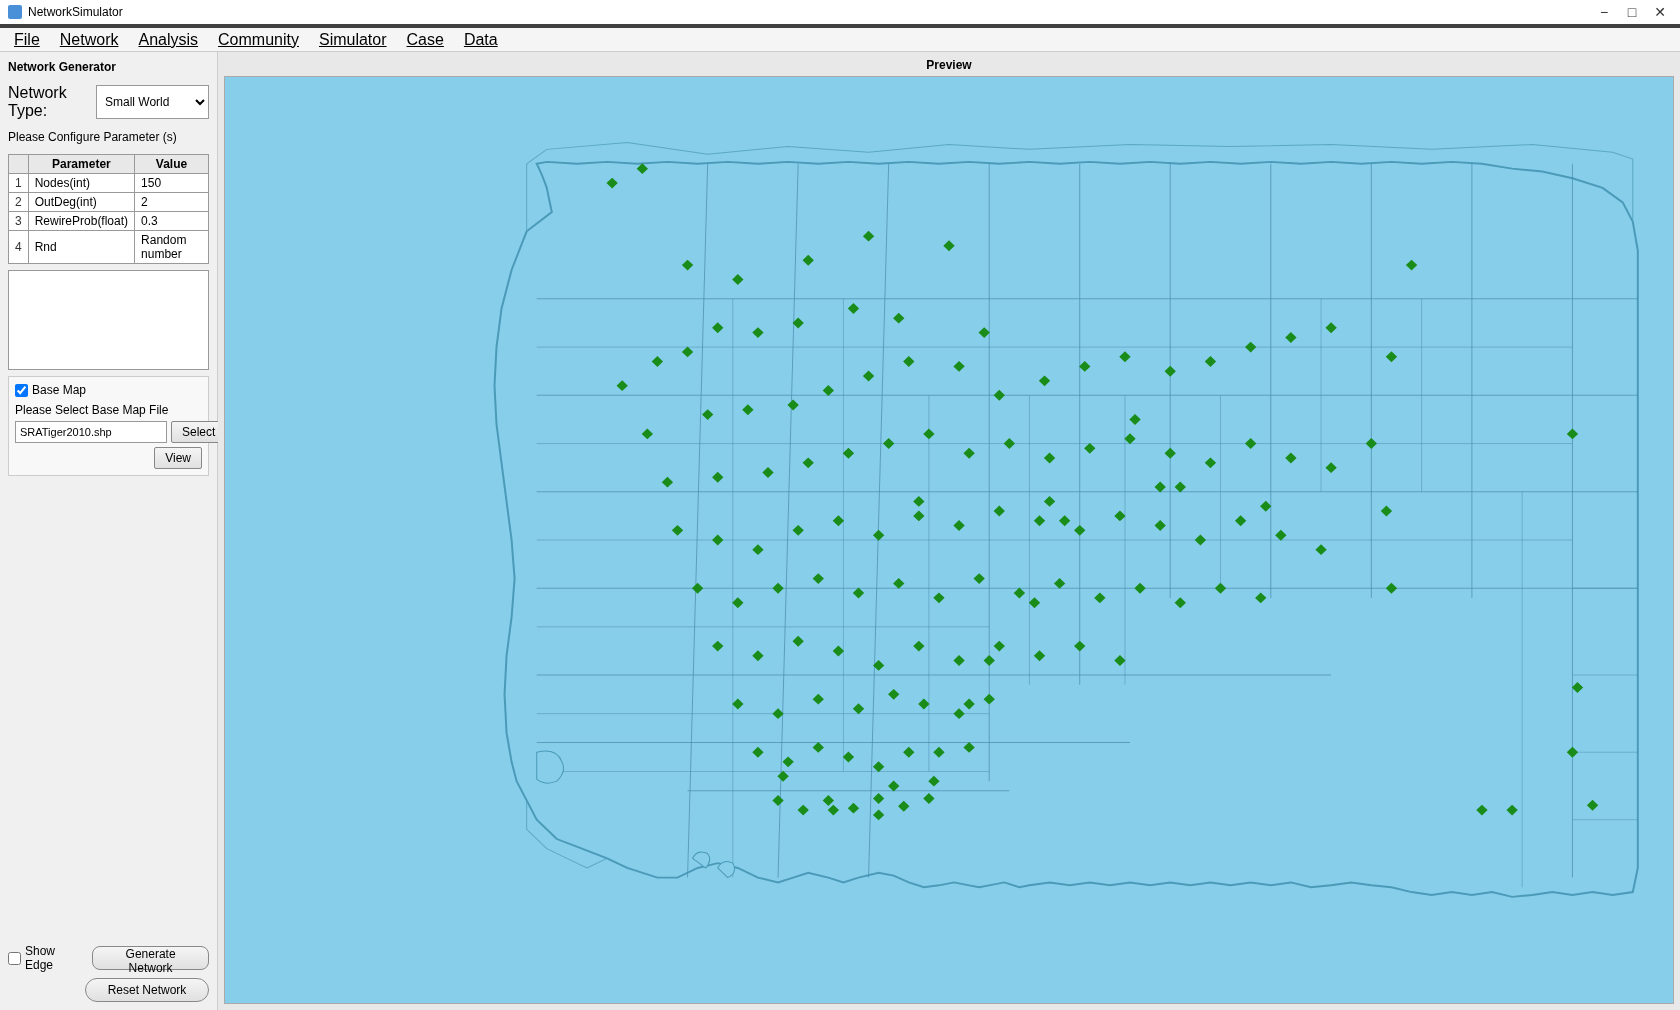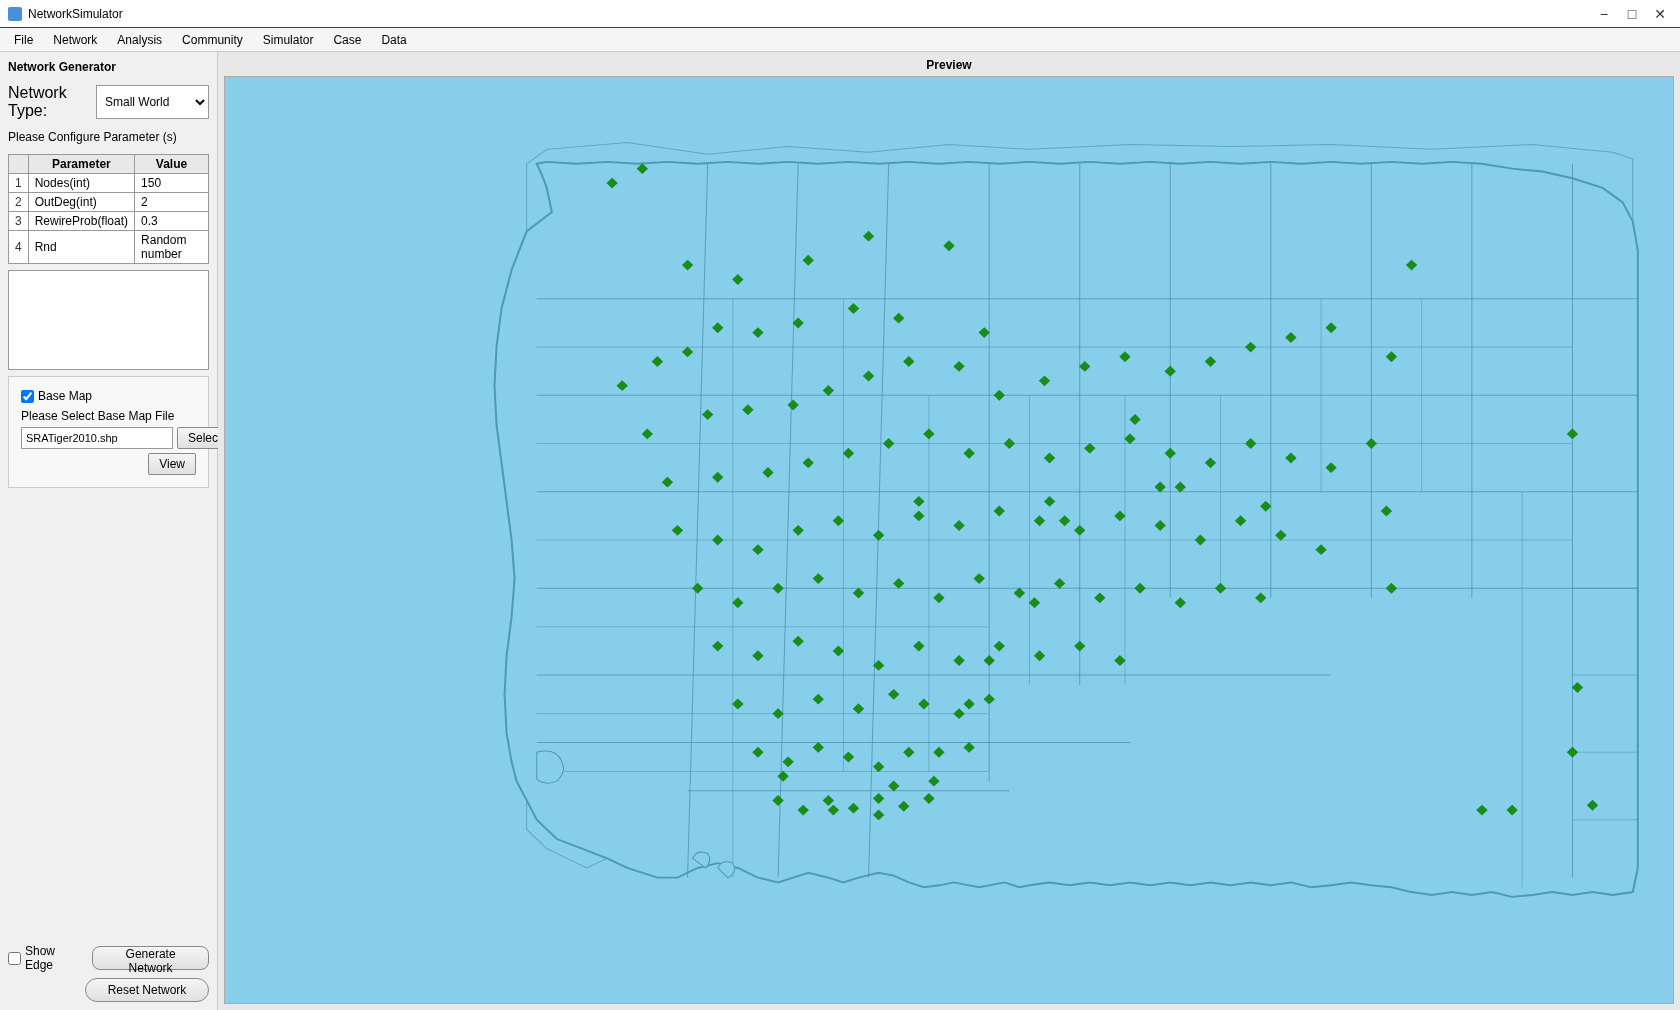--- a/index.html
+++ b/index.html
@@ -11,21 +11,21 @@
       width: 1680px;
       height: 1010px;
     }
 
     
     .title-bar {
       display: flex;
       align-items: center;
       justify-content: space-between;
       background: #fff;
-      border-bottom: 1px solid #404040;
+      border-bottom: 4px solid #404040;
       padding: 0 8px;
       height: 28px;
       user-select: none;
     }
     .title-bar-left {
       display: flex;
       align-items: center;
       gap: 6px;
     }
     .title-bar-icon {
@@ -60,23 +60,24 @@
       display: flex;
       align-items: center;
       background: #f5f5f5;
       border-bottom: 1px solid #ccc;
       height: 24px;
       padding: 0 4px;
     }
     .menu-item {
       padding: 2px 10px;
       cursor: pointer;
-      font-size: 12px;
+      font-size: 16px;
       color: #000;
       border-radius: 2px;
+      text-decoration: underline;
     }
 
     
     .main-layout {
       display: flex;
       height: calc(1010px - 28px - 24px);
     }
 
     
     .left-panel {
@@ -141,21 +142,21 @@
 
     .param-area {
       border: 1px solid #999;
       background: white;
       height: 100px;
     }
 
     
     .basemap-group {
       border: 1px solid #ccc;
-      padding: 12px;
+      padding: 6px;
       background: #f8f8f8;
     }
     .checkbox-row {
       display: flex;
       align-items: center;
       gap: 4px;
       margin-bottom: 6px;
     }
     .basemap-label { font-size: 12px; }
     .basemap-select-label { font-size: 12px; margin-bottom: 4px; }

